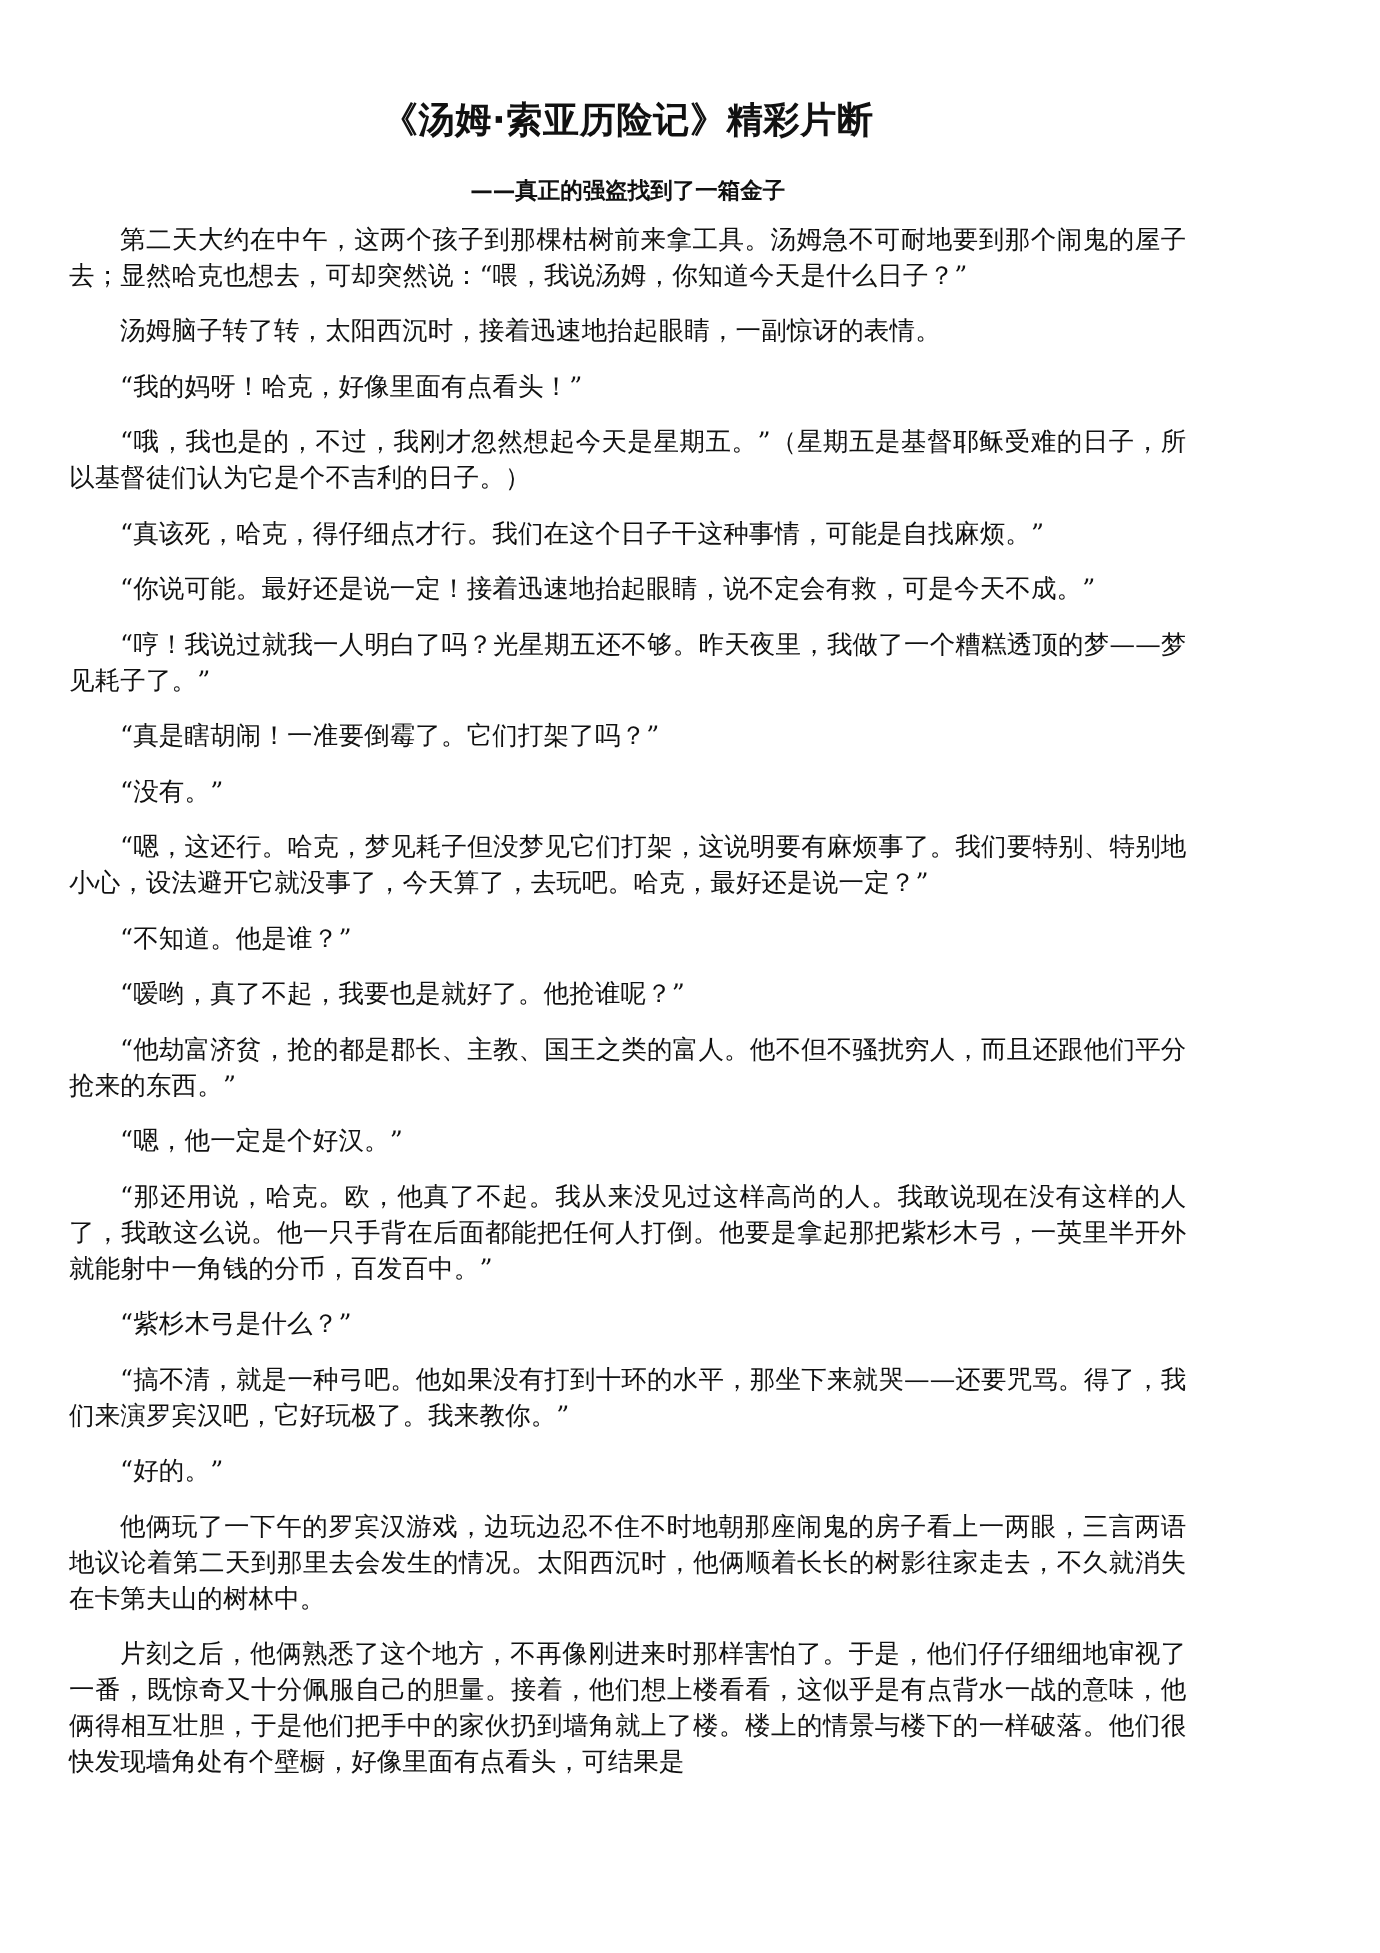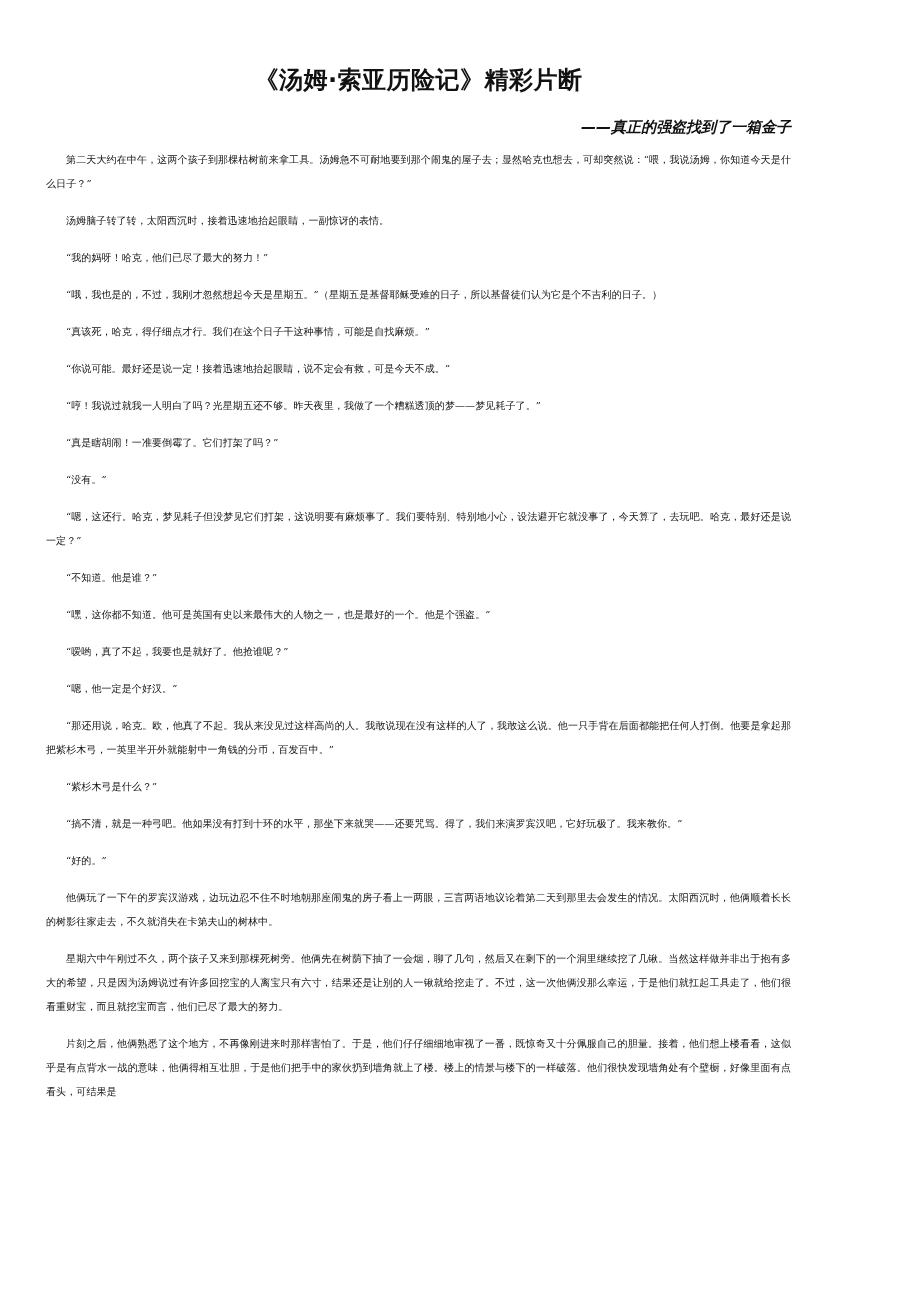--- a/index.html
+++ b/index.html
@@ -24,62 +24,60 @@
     .title {
       text-align: center;
       font-size: 24px;
       font-weight: bold;
       letter-spacing: 0.5px;
       margin: 0;
       line-height: 36px;
       font-family: "DejaVu Sans", "Liberation Sans", sans-serif;
     }
     .subtitle {
-      text-align: right;
+      text-align: center;
       font-size: 15px;
       font-weight: bold;
       margin: 18px 0 0 0;
       line-height: 22px;
       font-family: "DejaVu Sans", "Liberation Sans", sans-serif;
-      font-style: italic;
     }
     .body {
       margin-top: 10px;
     }
     .para {
       margin: 0 0 13px 0;
-      font-size: 10px;
+      font-size: 17px;
       line-height: 24px;
       text-indent: 2em;
       text-align: justify;
       letter-spacing: 0.1px;
     }
   </style>
 </head>
 <body>
 
 <div class="page">
   <h1 class="title">《汤姆·索亚历险记》精彩片断</h1>
   <h2 class="subtitle">——真正的强盗找到了一箱金子</h2>
   <div class="body">
     <p class="para">第二天大约在中午，这两个孩子到那棵枯树前来拿工具。汤姆急不可耐地要到那个闹鬼的屋子去；显然哈克也想去，可却突然说：“喂，我说汤姆，你知道今天是什么日子？”</p>
     <p class="para">汤姆脑子转了转，太阳西沉时，接着迅速地抬起眼睛，一副惊讶的表情。</p>
-    <p class="para">“我的妈呀！哈克，他们已尽了最大的努力！”</p>
+    <p class="para">“我的妈呀！哈克，好像里面有点看头！”</p>
     <p class="para">“哦，我也是的，不过，我刚才忽然想起今天是星期五。”（星期五是基督耶稣受难的日子，所以基督徒们认为它是个不吉利的日子。）</p>
     <p class="para">“真该死，哈克，得仔细点才行。我们在这个日子干这种事情，可能是自找麻烦。”</p>
     <p class="para">“你说可能。最好还是说一定！接着迅速地抬起眼睛，说不定会有救，可是今天不成。”</p>
     <p class="para">“哼！我说过就我一人明白了吗？光星期五还不够。昨天夜里，我做了一个糟糕透顶的梦——梦见耗子了。”</p>
     <p class="para">“真是瞎胡闹！一准要倒霉了。它们打架了吗？”</p>
     <p class="para">“没有。”</p>
     <p class="para">“嗯，这还行。哈克，梦见耗子但没梦见它们打架，这说明要有麻烦事了。我们要特别、特别地小心，设法避开它就没事了，今天算了，去玩吧。哈克，最好还是说一定？”</p>
     <p class="para">“不知道。他是谁？”</p>
-    <p class="para">“嘿，这你都不知道。他可是英国有史以来最伟大的人物之一，也是最好的一个。他是个强盗。”</p>
     <p class="para">“嗳哟，真了不起，我要也是就好了。他抢谁呢？”</p>
+    <p class="para">“他劫富济贫，抢的都是郡长、主教、国王之类的富人。他不但不骚扰穷人，而且还跟他们平分抢来的东西。”</p>
     <p class="para">“嗯，他一定是个好汉。”</p>
     <p class="para">“那还用说，哈克。欧，他真了不起。我从来没见过这样高尚的人。我敢说现在没有这样的人了，我敢这么说。他一只手背在后面都能把任何人打倒。他要是拿起那把紫杉木弓，一英里半开外就能射中一角钱的分币，百发百中。”</p>
     <p class="para">“紫杉木弓是什么？”</p>
     <p class="para">“搞不清，就是一种弓吧。他如果没有打到十环的水平，那坐下来就哭——还要咒骂。得了，我们来演罗宾汉吧，它好玩极了。我来教你。”</p>
     <p class="para">“好的。”</p>
     <p class="para">他俩玩了一下午的罗宾汉游戏，边玩边忍不住不时地朝那座闹鬼的房子看上一两眼，三言两语地议论着第二天到那里去会发生的情况。太阳西沉时，他俩顺着长长的树影往家走去，不久就消失在卡第夫山的树林中。</p>
-    <p class="para">星期六中午刚过不久，两个孩子又来到那棵死树旁。他俩先在树荫下抽了一会烟，聊了几句，然后又在剩下的一个洞里继续挖了几锹。当然这样做并非出于抱有多大的希望，只是因为汤姆说过有许多回挖宝的人离宝只有六寸，结果还是让别的人一锹就给挖走了。不过，这一次他俩没那么幸运，于是他们就扛起工具走了，他们很看重财宝，而且就挖宝而言，他们已尽了最大的努力。</p>
     <p class="para">片刻之后，他俩熟悉了这个地方，不再像刚进来时那样害怕了。于是，他们仔仔细细地审视了一番，既惊奇又十分佩服自己的胆量。接着，他们想上楼看看，这似乎是有点背水一战的意味，他俩得相互壮胆，于是他们把手中的家伙扔到墙角就上了楼。楼上的情景与楼下的一样破落。他们很快发现墙角处有个壁橱，好像里面有点看头，可结果是</p>
   </div>
 </div>
 
 </body></html>

